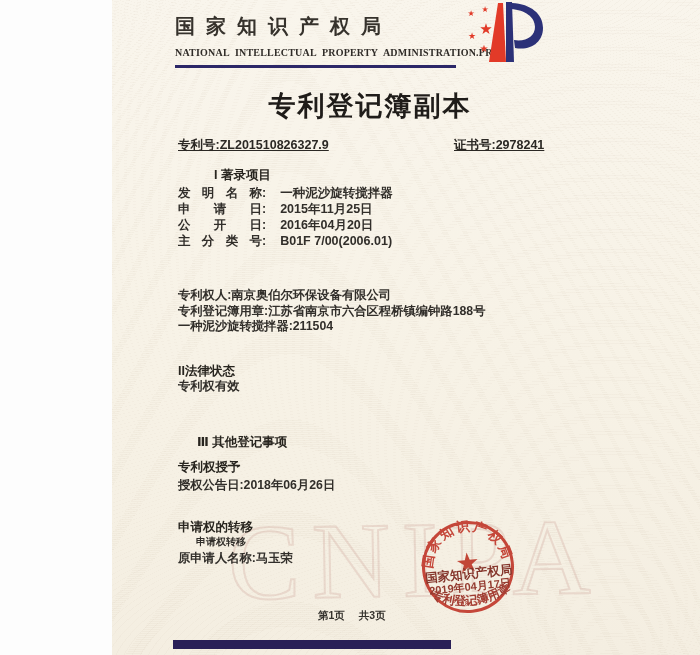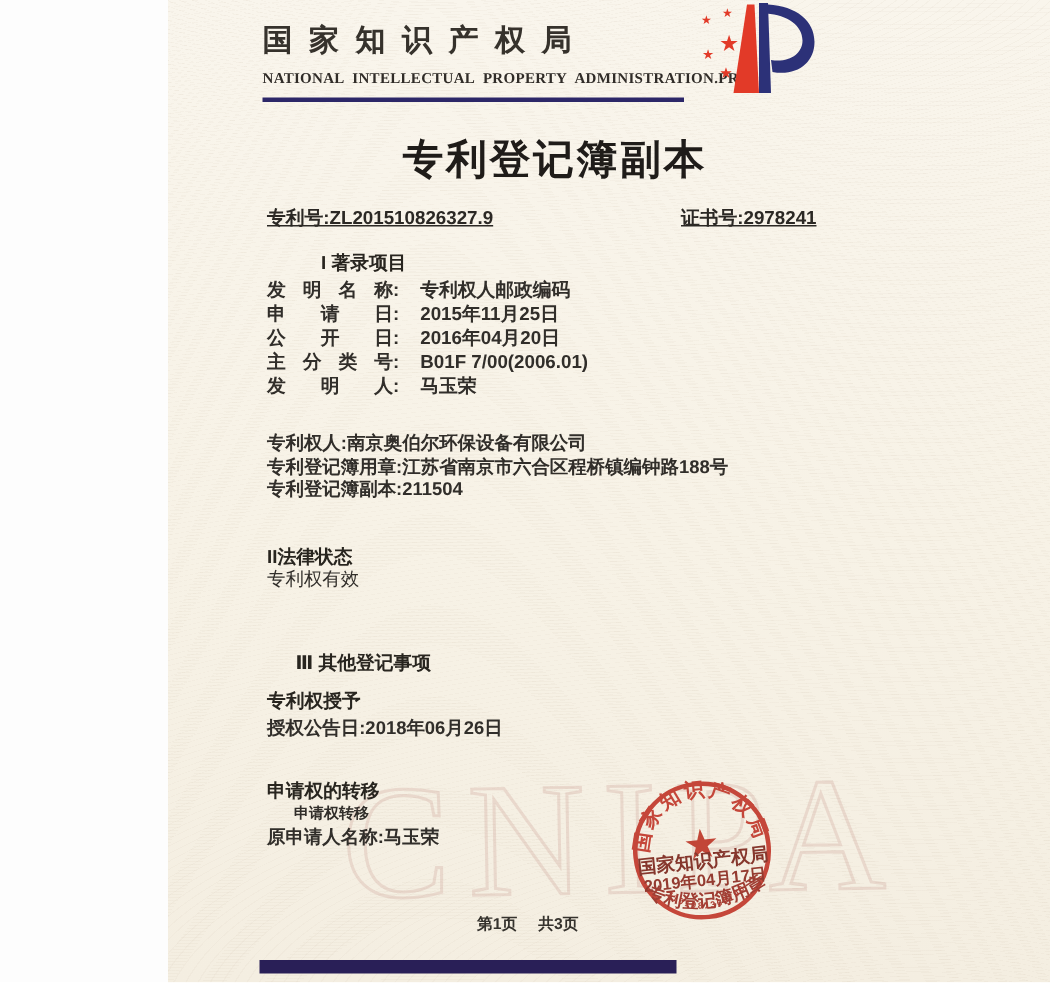--- a/index.html
+++ b/index.html
@@ -32,21 +32,21 @@
   
   .sec-h{font-size:12.5px;font-weight:700;color:#28251f;white-space:nowrap;}
   .s1h{left:178px;top:167px;margin-left:36px;}
   .bib{left:178px;top:186px;font-size:12.5px;font-weight:600;line-height:15.9px;white-space:nowrap;}
   .bib-row{height:15.9px;}
   .bib-label{display:inline-block;width:84px;text-align:justify;text-align-last:justify;}
   .bib-colon{display:inline-block;}
   .bib-value{margin-left:14px;}
   .pt{left:178px;top:288px;font-size:12.3px;font-weight:600;line-height:15.7px;white-space:nowrap;}
   .s2h{left:178px;top:363px;}
-  .s2s{left:178px;top:378px;font-size:12.3px;font-weight:400;}
+  .s2s{left:178px;top:378px;font-size:12.3px;font-weight:700;}
   .s3h{left:178px;top:434px;margin-left:19px;}
   .g-h{left:178px;top:459px;font-family:Liberation Mono, monospace;}
   .g-l{left:178px;top:477px;font-size:12.3px;font-weight:600;}
   .t-h{left:178px;top:519px;}
   .t-l1{left:196px;top:535px;font-size:10px;font-weight:600;}
   .t-l2{left:178px;top:550px;font-size:12.3px;font-weight:600;}
   
   .footer{left:318px;top:609px;font-size:10.5px;font-weight:600;color:#35322d;white-space:nowrap;}
   .footer span{margin-right:14px;}
   .botbar{left:173px;top:640px;width:278px;height:9px;background:#291f57;}
@@ -77,38 +77,37 @@
   </svg>
 
   <div class="abs title">专利登记簿副本</div>
 
   <div class="abs numline patno">专利号:ZL201510826327.9</div>
   <div class="abs numline certno">证书号:2978241</div>
 
   <div class="abs sec-h s1h">I 著录项目</div>
   <div class="abs bib">
 
-      <div class="bib-row"><span class="bib-label">发明名称</span><span class="bib-colon">:</span><span class="bib-value">专利权人邮政编码</span></div>
+      <div class="bib-row"><span class="bib-label">发明名称</span><span class="bib-colon">:</span><span class="bib-value">一种泥沙旋转搅拌器</span></div>
 
       <div class="bib-row"><span class="bib-label">申请日</span><span class="bib-colon">:</span><span class="bib-value">2015年11月25日</span></div>
 
       <div class="bib-row"><span class="bib-label">公开日</span><span class="bib-colon">:</span><span class="bib-value">2016年04月20日</span></div>
 
 
       <div class="bib-row"><span class="bib-label">主分类号</span><span class="bib-colon">:</span><span class="bib-value">B01F 7/00(2006.01)</span></div>
 
-      <div class="bib-row"><span class="bib-label">发明人</span><span class="bib-colon">:</span><span class="bib-value">马玉荣</span></div>
     </div>
   <div class="abs pt">
 
       <div class="pt-line">专利权人:南京奥伯尔环保设备有限公司</div>
 
       <div class="pt-line">专利登记簿用章:江苏省南京市六合区程桥镇编钟路188号</div>
 
-      <div class="pt-line">专利登记簿副本:211504</div>
+      <div class="pt-line">一种泥沙旋转搅拌器:211504</div>
 
     </div>
 
   <div class="abs sec-h s2h">II法律状态</div>
   <div class="abs s2s">专利权有效</div>
 
   <div class="abs sec-h s3h">Ⅲ 其他登记事项</div>
   <div class="abs sec-h g-h">专利权授予</div>
   <div class="abs g-l">授权公告日:2018年06月26日</div>
   <div class="abs sec-h t-h">申请权的转移</div>

